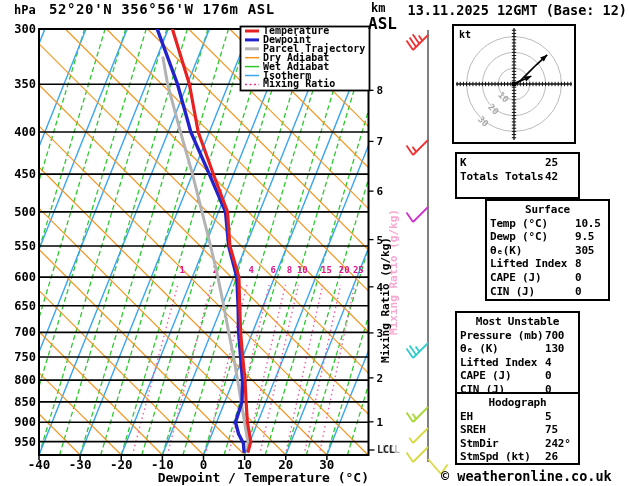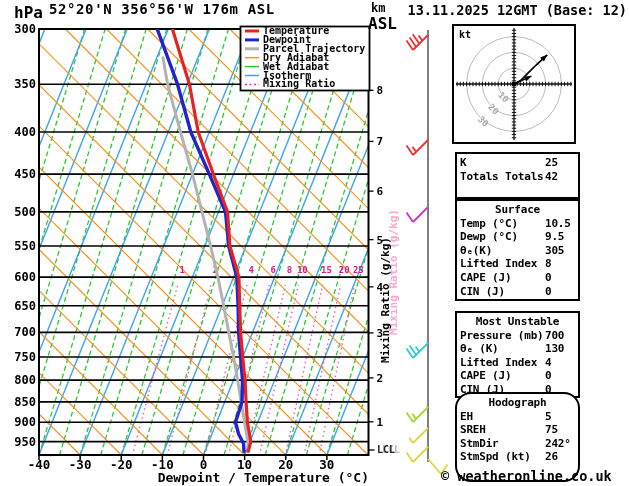--- a/index.html
+++ b/index.html
@@ -309,40 +309,40 @@
         <text x="0" y="0" font-size="9" fill="#aaaaaa" text-anchor="middle" class="svgt" transform="translate(481.104 123.578) rotate(45)">30</text>
         <text x="459" y="38" font-size="10" fill="#000" text-anchor="start" class="svgt">kt</text>
         <polyline points="514.0,84.0 520.3,80.8 528.2,72.9 536.1,65.0 547.2,54.8" fill="none" stroke="#000" stroke-width="1.7"></polyline>
         <polygon points="547.18,54.769999999999996 543.9557086368442,61.58497947212458 540.1451824803875,57.48133591901732" fill="#000"></polygon>
         <line x1="514" y1="84" x2="531.38" y2="76.1" stroke="#000" stroke-width="1.5"></line>
         <polygon points="531.38,76.1 526.1660829018051,81.54564674700357 523.8487864137185,76.44759447321299" fill="#000"></polygon>
         <rect x="512" y="82" width="4" height="4" fill="#000"></rect>
       </g>
     </svg>
 
-  <div class="hdr" style="left:14px;top:3px;font-size:16px;">hPa</div>
+  <div class="hdr" style="left:14px;top:3px;font-size:12px;">hPa</div>
   <div class="hdr" style="left:49px;top:1px;font-size:14px;letter-spacing:0.6px;">52°20'N 356°56'W 176m ASL</div>
   <div class="hdr" style="left:371px;top:1px;font-size:12px;">km</div>
   <div class="hdr" style="left:368px;top:14px;font-size:16px;">ASL</div>
   <div class="hdr" style="right:2px;top:2px;font-size:13.5px;">13.11.2025 12GMT (Base: 12)</div>
 
   <div class="hdr" style="left:39px;top:470px;width:330px;text-align:right;font-size:13px;">Dewpoint / Temperature (°C)</div>
 
   <div id="tables">
       <div class="tbox" style="top: 152px; height: 47px;">
         <div class="trow">
           <span class="tlab">K</span>
           <span class="tval">25</span>
         </div>
         <div class="trow">
           <span class="tlab">Totals Totals</span>
           <span class="tval">42</span>
         </div>
       </div>
-      <div class="tbox" style="top: 199px; height: 102px;">
+      <div class="tbox" style="top: 199px; height: 102px; margin-left: 30px;">
         <div class="thead">Surface</div>
         <div class="trow">
           <span class="tlab">Temp (°C)</span>
           <span class="tval">10.5</span>
         </div>
         <div class="trow">
           <span class="tlab">Dewp (°C)</span>
           <span class="tval">9.5</span>
         </div>
         <div class="trow">
@@ -378,21 +378,21 @@
         </div>
         <div class="trow">
           <span class="tlab">CAPE (J)</span>
           <span class="tval">0</span>
         </div>
         <div class="trow">
           <span class="tlab">CIN (J)</span>
           <span class="tval">0</span>
         </div>
       </div>
-      <div class="tbox" style="top: 392px; height: 90px; border-radius: 16px;">
+      <div class="tbox" style="top: 392px; height: 73px;">
         <div class="thead">Hodograph</div>
         <div class="trow">
           <span class="tlab">EH</span>
           <span class="tval">5</span>
         </div>
         <div class="trow">
           <span class="tlab">SREH</span>
           <span class="tval">75</span>
         </div>
         <div class="trow">

